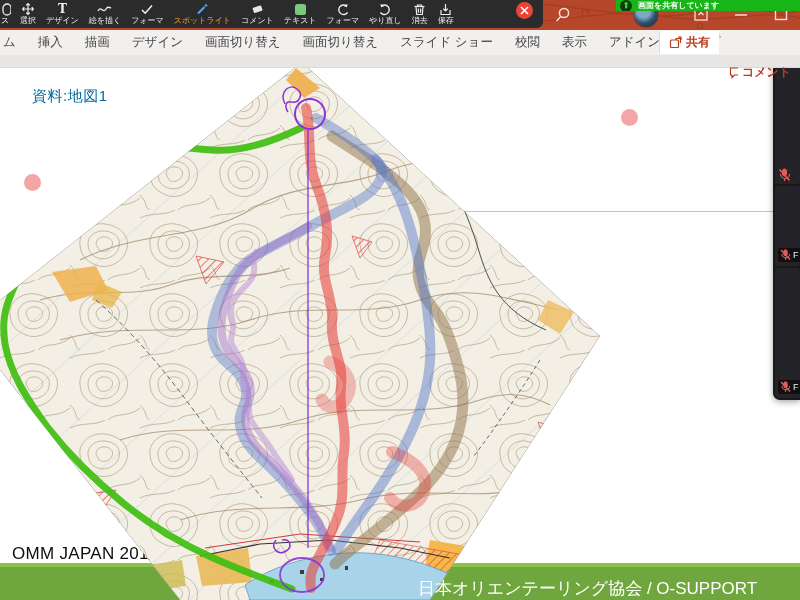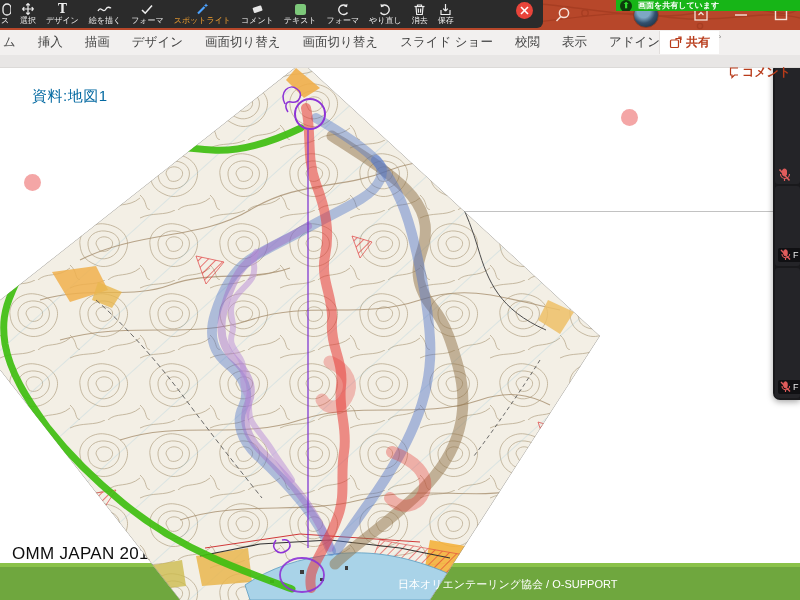--- a/index.html
+++ b/index.html
@@ -44,21 +44,21 @@
   .rib-btn{background:#fff;display:flex;align-items:center;gap:4px;padding:0 9px;
            font-size:12px;font-weight:bold;color:#b83b1a;white-space:nowrap;border-left:1px solid #e2dedc;}
   #band{left:0;top:55px;width:800px;height:12px;background:#e8e6e5;border-bottom:1px solid #dcdad8;z-index:24;}
 
   
   #slide{left:0;top:67px;width:800px;height:533px;background:#fff;z-index:1;}
   #slide-heading{left:8px;top:87px;font-size:15px;color:#0369a1;z-index:6;letter-spacing:.5px;margin-left:24px;}
   #event-title{left:12px;top:542px;font-size:17px;color:#0d0d0d;z-index:6;letter-spacing:.3px;}
   #green-bar{left:0;top:563px;width:800px;height:37px;z-index:4;
              background:linear-gradient(180deg,#8bc24a 0,#8bc24a 4px,#6fa73e 4px);}
-  #credit{left:398px;top:577px;font-size:11px;color:#fff;z-index:12;white-space:nowrap;}
+  #credit{left:418px;top:577px;font-size:17px;color:#fff;z-index:12;white-space:nowrap;}
   #annot-line{left:440px;top:211px;width:333px;height:0;border-top:1px solid #c2c2c2;z-index:5;}
   .pink-dot{width:17px;height:17px;border-radius:50%;background:#f4a6a6;z-index:14;}
   #map-svg{left:0;top:0;z-index:8;pointer-events:none;}
 
   
   #zoom-panel{left:773px;top:62px;width:27px;height:338px;background:#19191c;z-index:20;
               border-radius:7px 0 0 7px;overflow:hidden;box-shadow:0 2px 6px rgba(0,0,0,.35);}
   .tile{position:absolute;left:2px;width:25px;background:#242428;border-radius:3px;}
   .name-pill{position:absolute;left:3px;display:flex;align-items:center;gap:2px;background:rgba(10,10,12,.75);
              border-radius:2px;padding:1px 2px;color:#eee;font-size:9px;line-height:10px;}

